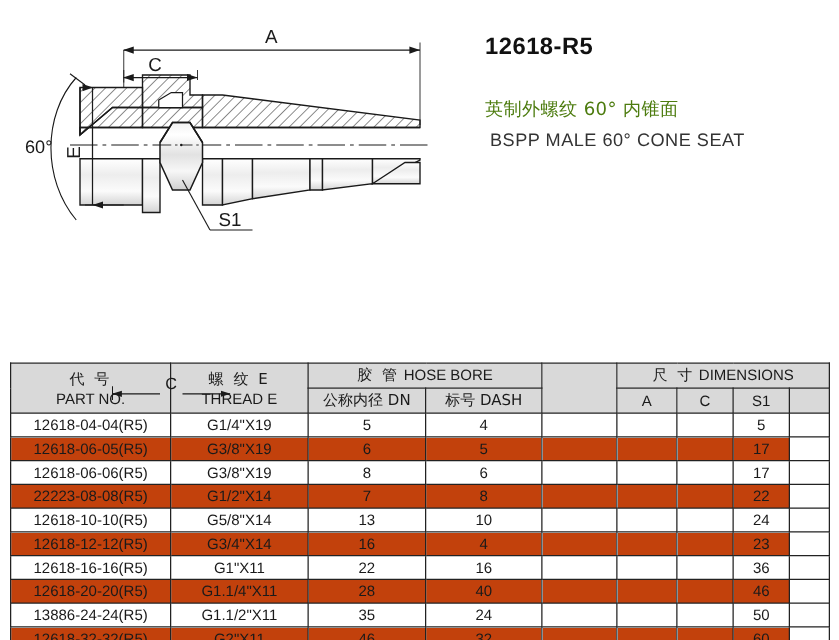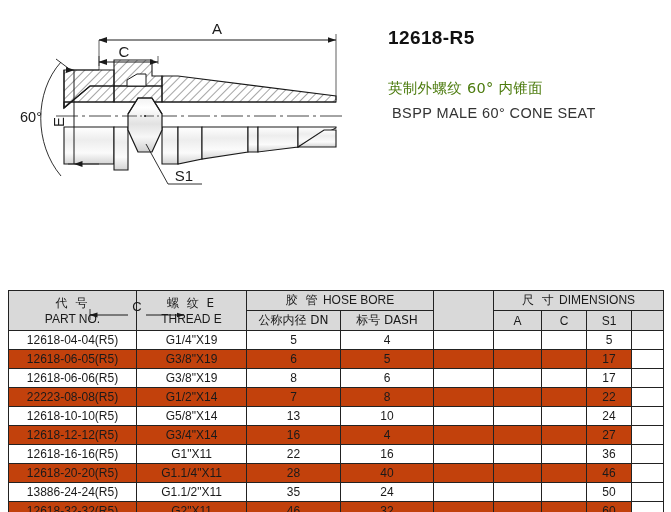--- a/index.html
+++ b/index.html
@@ -332,21 +332,21 @@
           <td class="num nofill"></td>
         </tr>
         <tr class="shaded">
           <td class="partno">12618-12-12(R5)</td>
           <td class="thread">G3/4"X14</td>
           <td class="num">16</td>
           <td class="num">4</td>
           <td class="num"></td>
           <td class="num"></td>
           <td class="num"></td>
-          <td class="num">27</td>
+          <td class="num">23</td>
           <td class="num nofill"></td>
         </tr>
         <tr>
           <td class="partno">12618-16-16(R5)</td>
           <td class="thread">G1"X11</td>
           <td class="num">22</td>
           <td class="num">16</td>
           <td class="num"></td>
           <td class="num"></td>
           <td class="num"></td>

